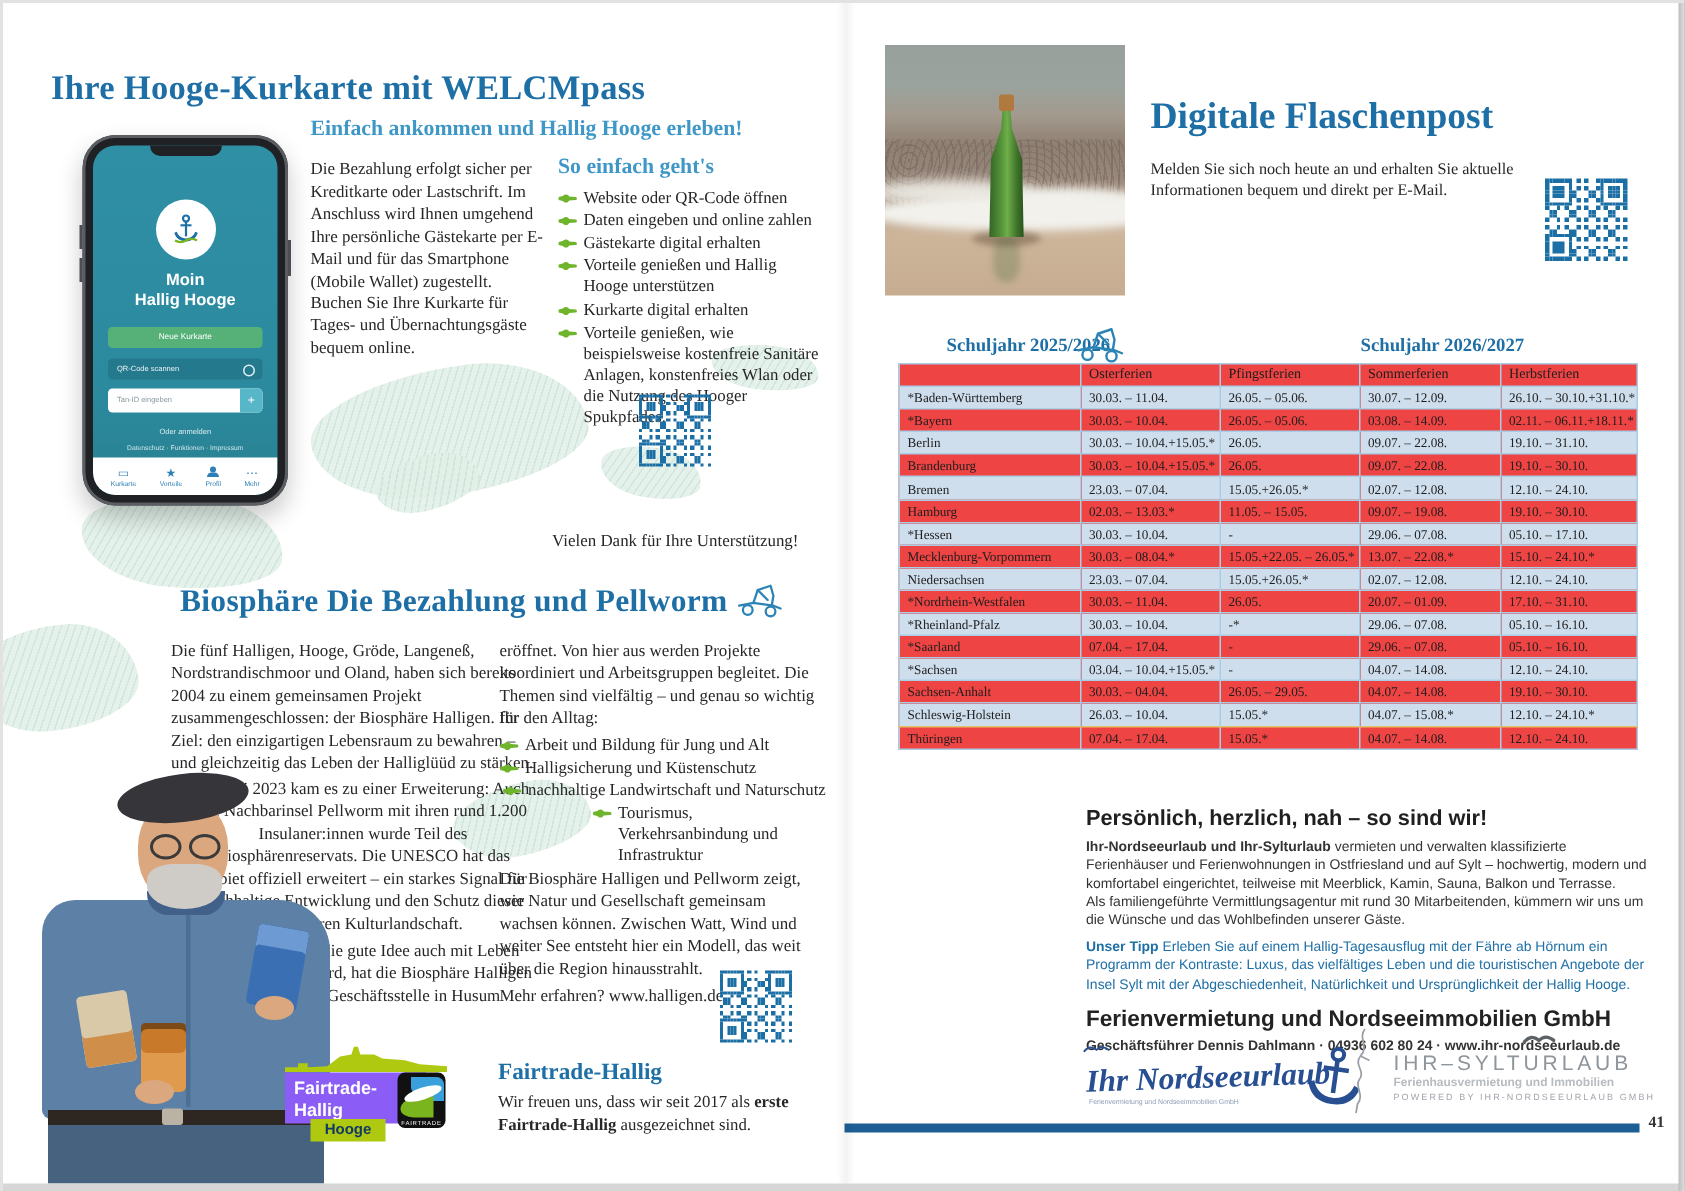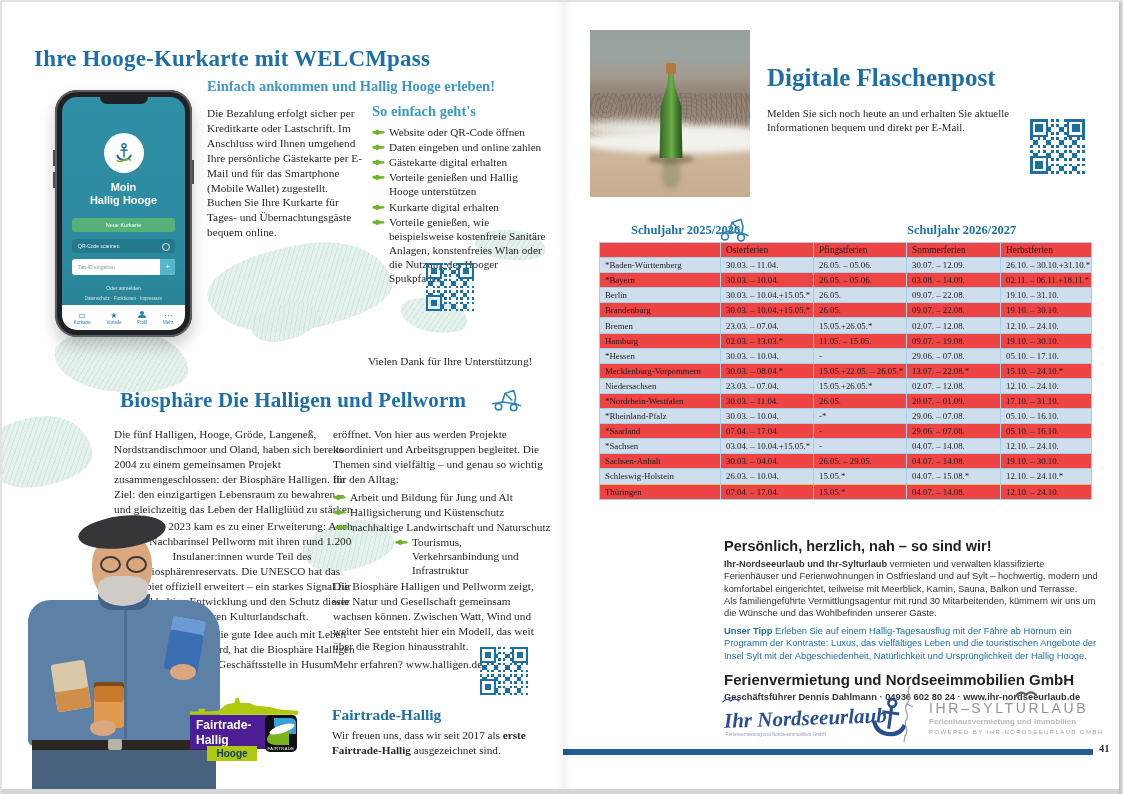--- a/index.html
+++ b/index.html
@@ -95,21 +95,21 @@
   .m-jarlid{left:92px;top:168px;width:30px;height:8px;background:#7c4a16;border-radius:3px;}
   .m-pack{left:52px;top:148px;width:34px;height:48px;background:#d9c9a8;border-radius:3px;transform:rotate(-9deg);box-shadow:inset 0 -20px 0 #cf8f4a;}
   .m-hand2{left:88px;top:206px;width:26px;height:16px;background:#dba77e;border-radius:50%;}
   .m-belt{left:30px;top:226px;width:184px;height:10px;background:#2e2620;}
   .m-buckle{left:106px;top:225px;width:14px;height:11px;background:#b9b2a5;border-radius:2px;}
   .m-jeans{left:30px;top:236px;width:184px;height:42px;background:#47627f;}
 
   
   .ft-sil{left:188px;top:688px;width:108px;height:26px;}
   .ft-sil svg{width:100%;height:100%;display:block;fill:#aec90f;}
-  .ft-blue{left:188px;top:713px;width:94px;height:34px;background:#4c1d95;color:#fff;
+  .ft-blue{left:188px;top:713px;width:94px;height:34px;background:#8b5cf6;color:#fff;
            font-family:"Liberation Sans",sans-serif;font-weight:700;font-size:12px;line-height:1.25;padding:3px 0 0 6px;box-sizing:border-box;}
   .ft-mark{left:263px;top:713px;width:32px;height:37px;background:#111;border-radius:5px;overflow:hidden;}
   .ft-mark .sky{position:absolute;left:9px;top:3px;width:22px;height:16px;background:#3aa0dc;border-radius:0 5px 0 60%;}
   .ft-mark .grn{position:absolute;left:2px;top:16px;width:22px;height:14px;background:#7ab51d;border-radius:60% 0 0 40%;}
   .ft-mark .wav{position:absolute;left:4px;top:10px;width:26px;height:8px;background:#fff;border-radius:50%;transform:rotate(-18deg);}
   .ft-mark .txt{position:absolute;left:0;bottom:1px;width:100%;text-align:center;color:#fff;
            font-family:"Liberation Sans",sans-serif;font-size:4px;letter-spacing:.5px;}
   .ft-hooge{left:205px;top:744px;width:50px;height:15px;background:#aec90f;color:#123a63;text-align:center;
            font-family:"Liberation Sans",sans-serif;font-weight:700;font-size:10px;line-height:15px;}
   .ft-head{left:330px;top:704px;font-size:15.5px;font-weight:700;color:#1e6fa6;}
@@ -709,21 +709,21 @@
         <i></i>
         <i class="on"></i>
         <i></i>
         <i></i>
         <i class="on"></i>
         <i></i>
         <i class="on"></i>
       </div>
     <div class="abs serif-body" style="left:366px;top:320px;margin-top:32px;">Vielen Dank für Ihre Unterstützung!</div>
 
-    <div class="abs h-main" style="left:118px;top:386px;font-size:21px;">Biosphäre Die Halligen und Pellworm</div>
+    <div class="abs h-main" style="left:118px;top:386px;font-size:21px;">Biosphäre Die Bezahlung und Pellworm</div>
     <div class="abs sketch" style="left:487px;top:386px;width:38px;height:24px;">
       <svg viewBox="0 0 40 24">
           <circle cx="10" cy="19" r="3.4"></circle>
           <circle cx="26" cy="20" r="3.4"></circle>
           <path d="M4 16 L14 14 L28 16 L33 18"></path>
           <path d="M14 14 L17 5 L26 2 L28 9 L27 15"></path>
           <path d="M17 5 L24 12"></path>
         </svg>
     </div>
 

